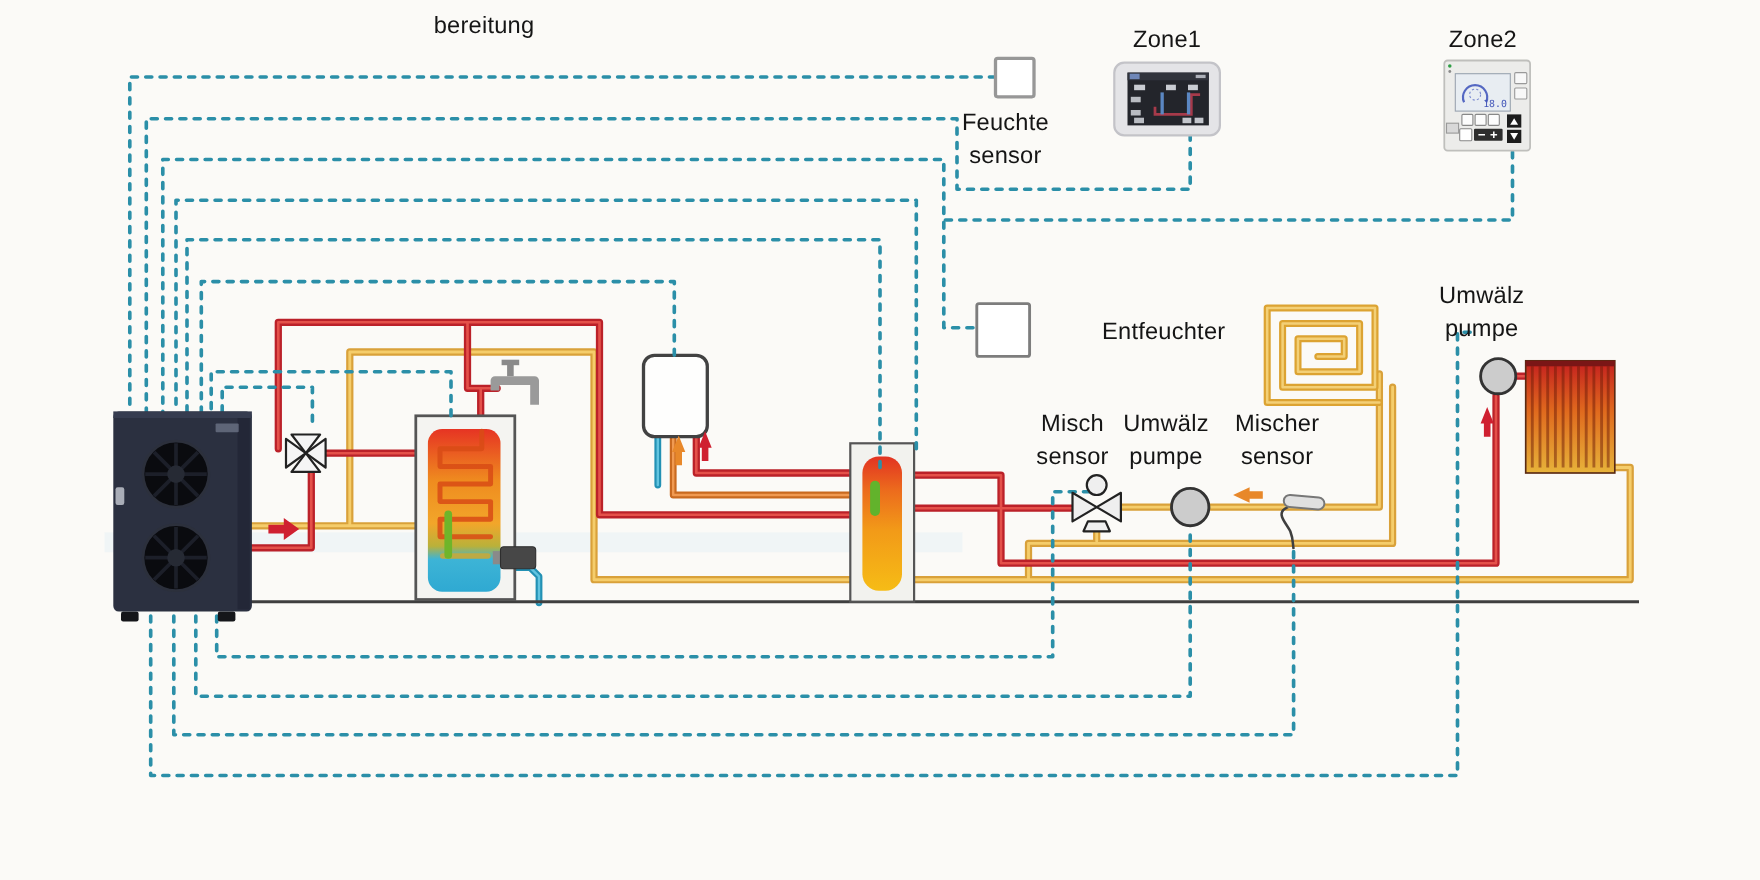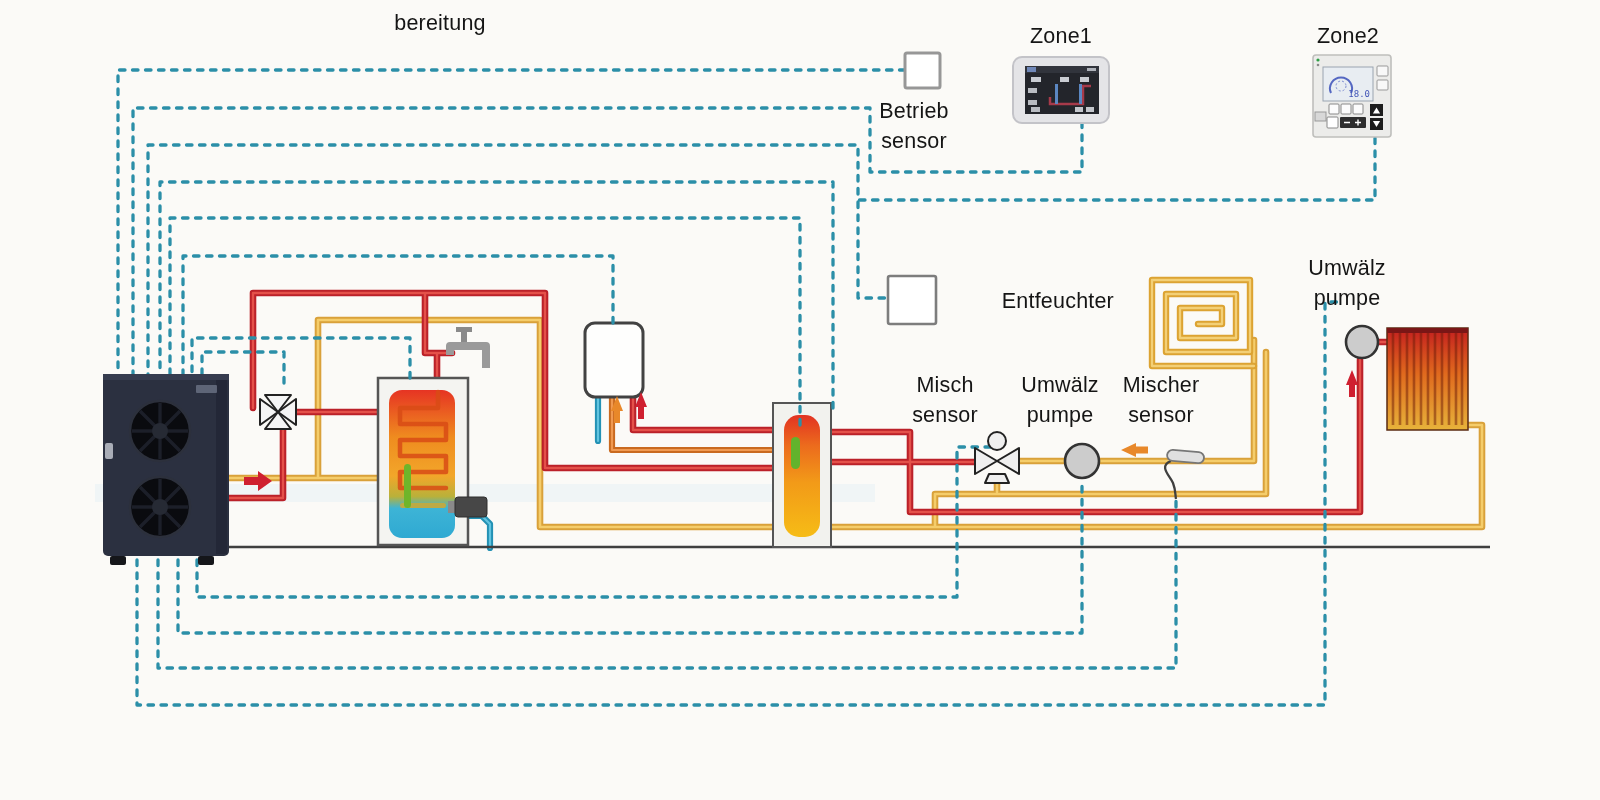--- a/index.html
+++ b/index.html
@@ -220,33 +220,33 @@
     <path d="M1346 385 L1352 370 L1358 385 L1355 385 L1355 397 L1349 397 L1349 385 Z" fill="#cf2030"></path>
   </g>
 </svg>
 
 <div class="lbl" style="left:330px;top:8px;width:220px">
   <span>bereitung</span>
 </div>
 <div class="lbl" style="left:514px;top:8px;width:180px">
 </div>
 <div class="lbl" style="left:844px;top:96px;width:140px">
-  <span>Betrieb</span>
+  <span>Feuchte</span>
   <span>sensor</span>
 </div>
 <div class="lbl" style="left:1011px;top:21px;width:100px">
   <span>Zone1</span>
 </div>
 <div class="lbl" style="left:1298px;top:21px;width:100px">
   <span>Zone2</span>
 </div>
 <div class="lbl single" style="left:944px;top:286px;width:170px">
   <span>Entfeuchter</span>
 </div>
-<div class="lbl" style="left:899px;top:370px;width:92px">
+<div class="lbl" style="left:929px;top:370px;width:92px">
   <span>Misch</span>
   <span>sensor</span>
 </div>
 <div class="lbl" style="left:1010px;top:370px;width:100px">
   <span>Umwälz</span>
   <span>pumpe</span>
 </div>
 <div class="lbl" style="left:1111px;top:370px;width:100px">
   <span>Mischer</span>
   <span>sensor</span>

